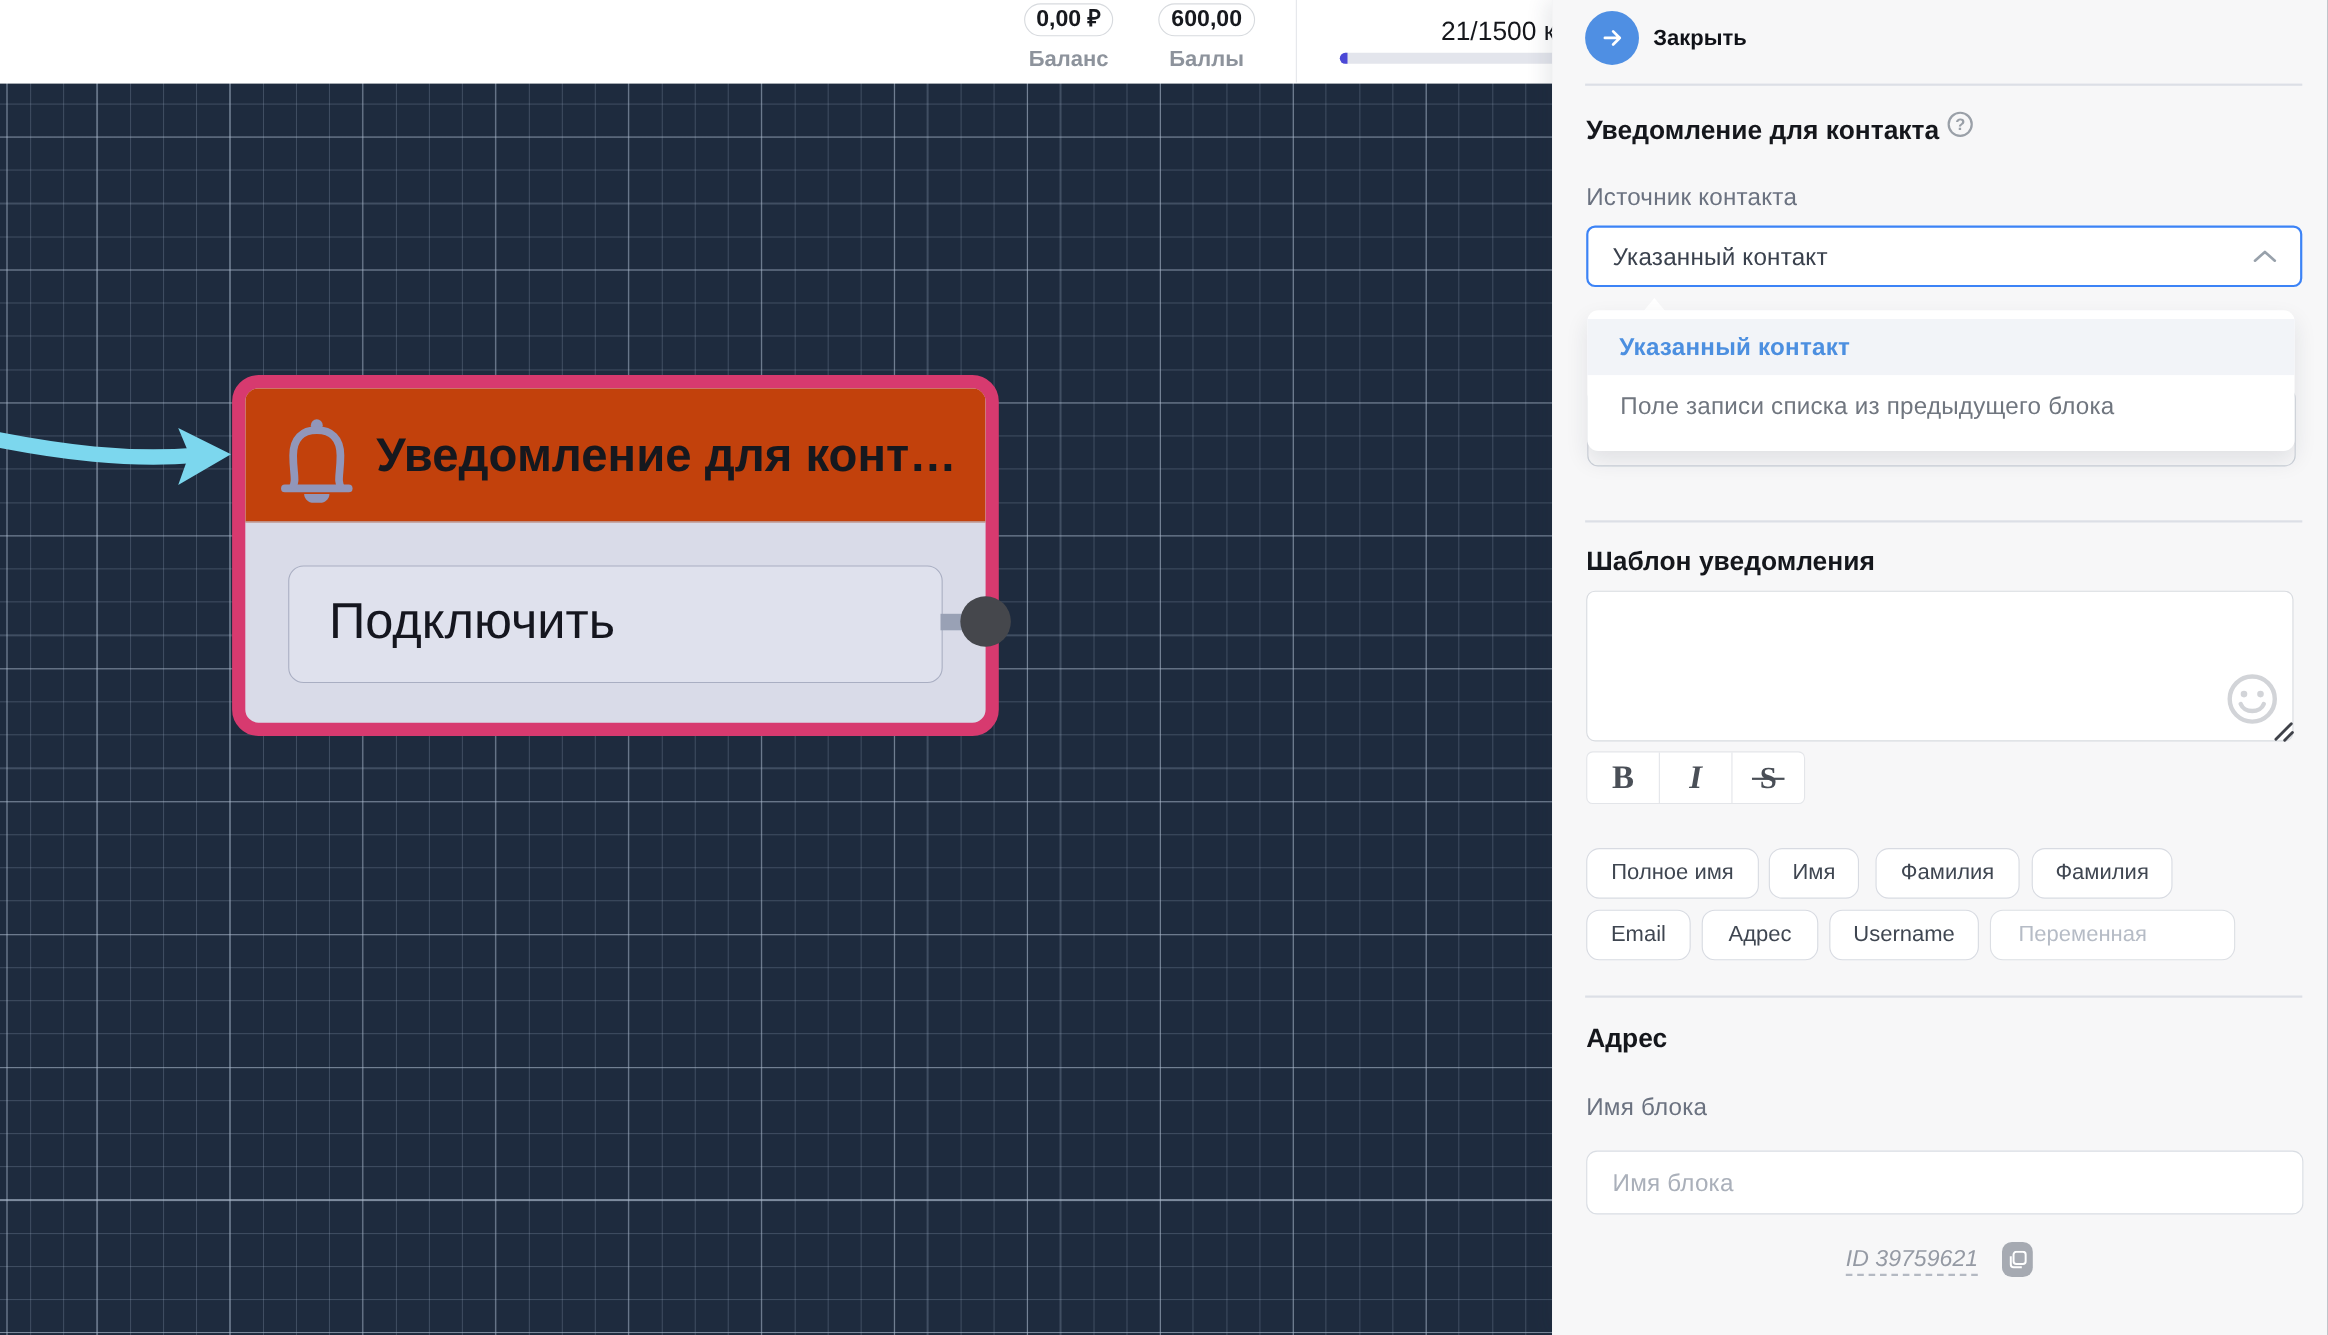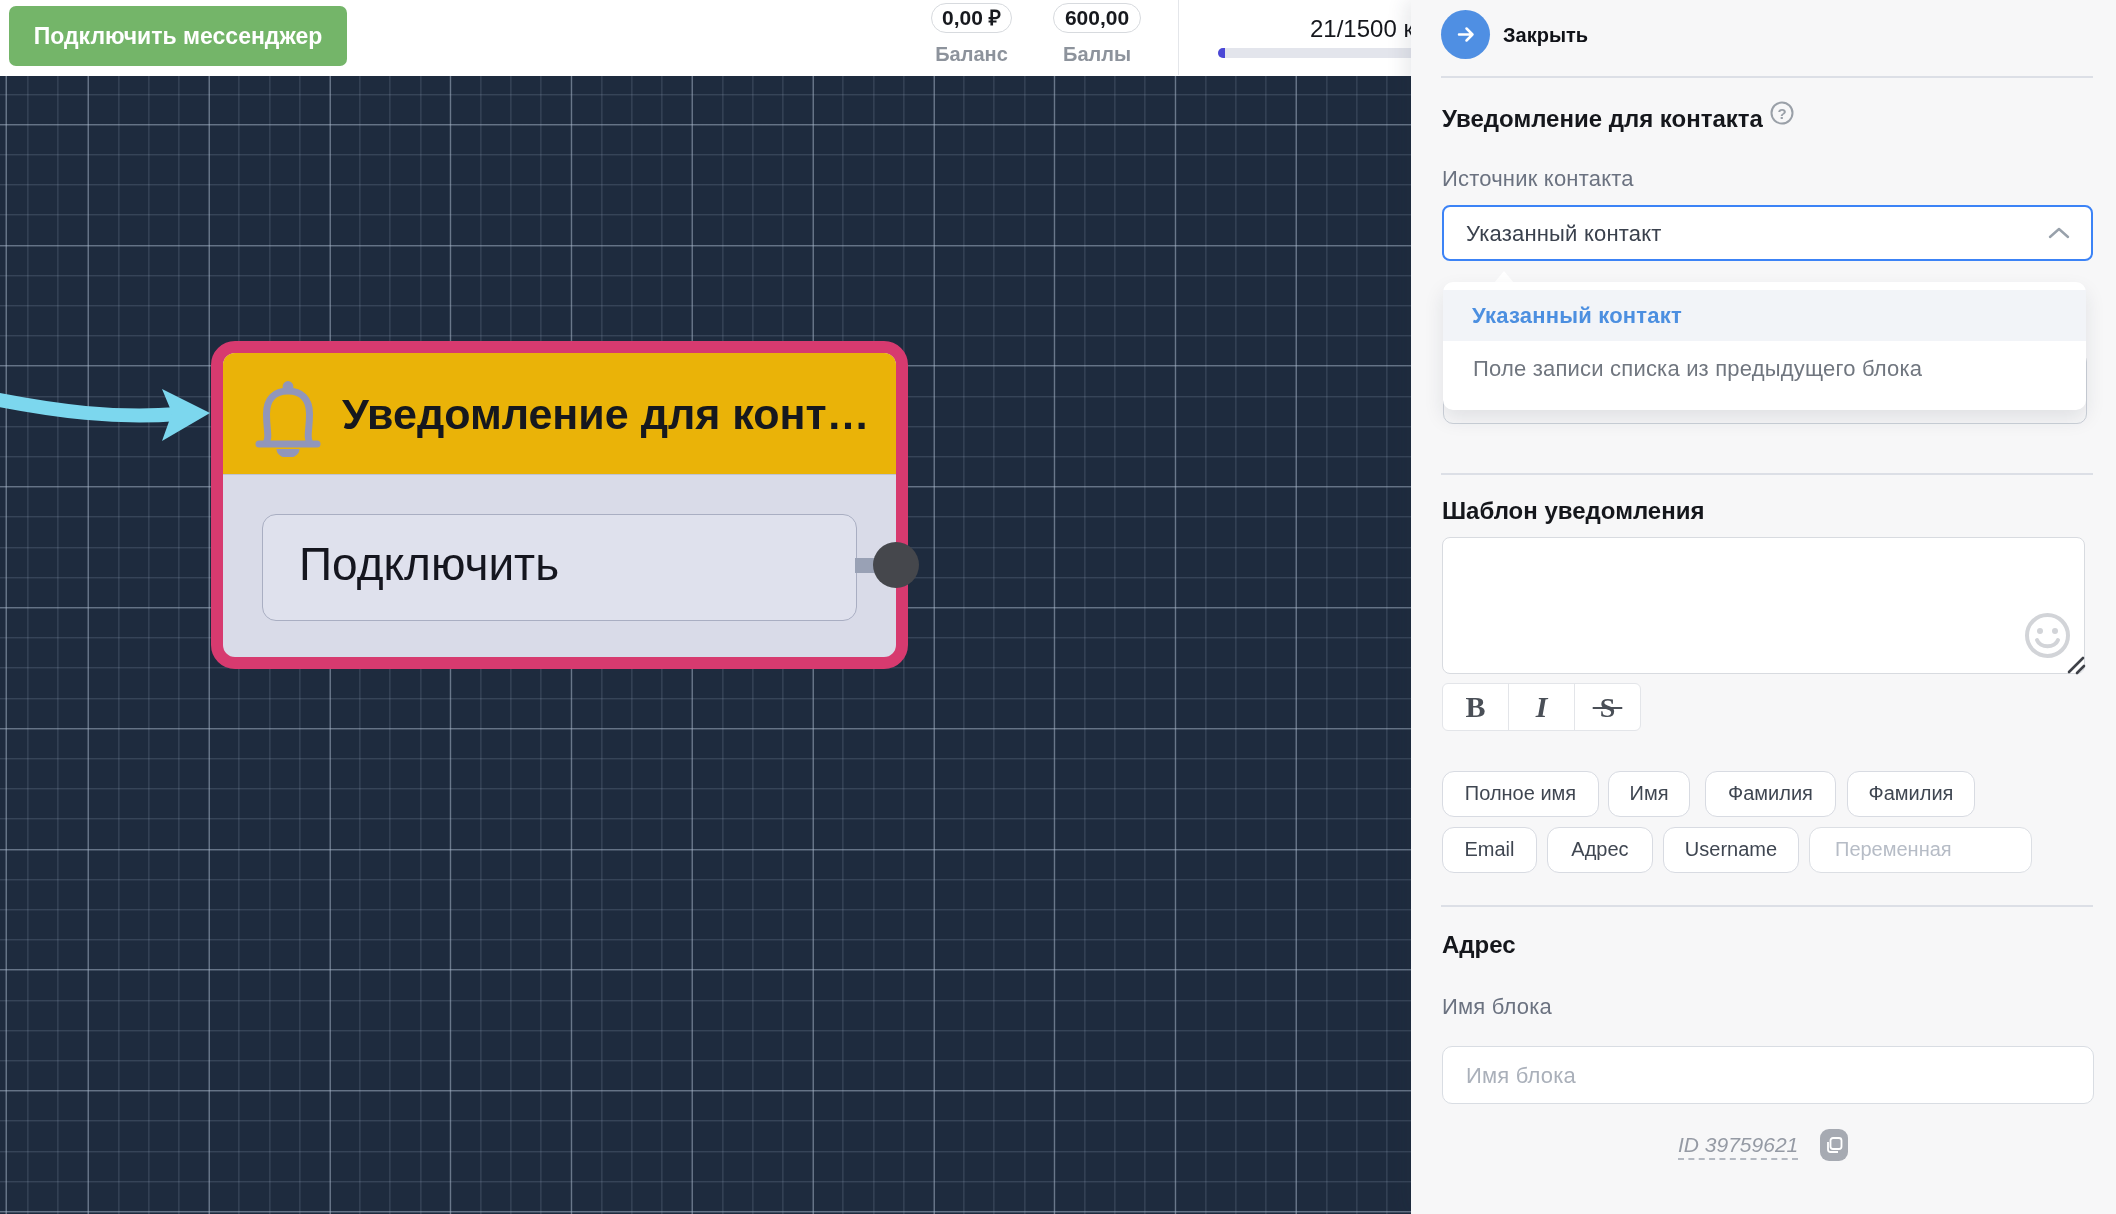--- a/index.html
+++ b/index.html
@@ -9,21 +9,21 @@
 #canvas{left:0;top:0;width:1411px;height:1214px;background-color:#1e2b3e;
  background-image:
   repeating-linear-gradient(90deg, rgba(176,190,208,.55) 0 1px, transparent 1px 120.8px),
   repeating-linear-gradient(180deg, rgba(176,190,208,.55) 0 1px, transparent 1px 120.8px),
   repeating-linear-gradient(90deg, rgba(142,158,180,.30) 0 1px, transparent 1px 30.2px),
   repeating-linear-gradient(180deg, rgba(142,158,180,.30) 0 1px, transparent 1px 30.2px);
  background-position:87.8px 0,0 3.3px,27.4px 0,0 3.3px;}
 
 #node{left:211px;top:341px;width:697px;height:328px;box-sizing:border-box;
  border:12px solid #d73a6f;border-radius:24px;background:#d9dbe8;overflow:hidden;}
-#nodehead{position:absolute;left:0;top:0;width:673px;height:121px;background:#eab308;
+#nodehead{position:absolute;left:0;top:0;width:673px;height:121px;background:#c2410c;
  border-bottom:1.5px solid #bfc3d2;}
 #nodetitle{position:absolute;left:119px;top:37px;font-size:43px;font-weight:600;color:#16181e;white-space:nowrap;}
 #nodebtn{position:absolute;left:39px;top:161px;width:595px;height:107px;box-sizing:border-box;
  background:#dfe1ed;border:1.5px solid #a9aec2;border-radius:14px;}
 #nodebtntext{position:absolute;left:36px;top:22px;font-size:46px;color:#15161f;}
 #stub{left:855px;top:558px;width:24px;height:15px;background:#99a1b5;}
 #dot{left:873px;top:542px;width:46px;height:46px;border-radius:50%;background:#45474c;}
 
 #topbar{left:0;top:0;width:1411px;height:76px;background:#fff;}
 #greenbtn{left:9px;top:6px;width:338px;height:60px;background:#74b569;border-radius:7px;
@@ -91,21 +91,20 @@
     <div id="nodetitle">Уведомление для конт…</div>
   </div>
   <div id="nodebtn">
       <div id="nodebtntext">Подключить</div>
     </div>
 </div>
 <div class="abs" id="stub"></div>
 <div class="abs" id="dot"></div>
 
 <div class="abs" id="topbar">
-  <div class="abs" id="greenbtn">Подключить мессенджер</div>
   <div class="abs pill" style="left:931px;width:81px;">0,00 ₽</div>
   <div class="abs plabel" style="left:931px;width:81px;">Баланс</div>
   <div class="abs pill" style="left:1053px;width:88px;">600,00</div>
   <div class="abs plabel" style="left:1053px;width:88px;">Баллы</div>
   <div class="abs" id="vdiv"></div>
   <div class="abs" id="limtext">21/1500 контактов</div>
   <div class="abs" id="ptrack"></div>
   <div class="abs" id="pfill"></div>
 </div>
 

